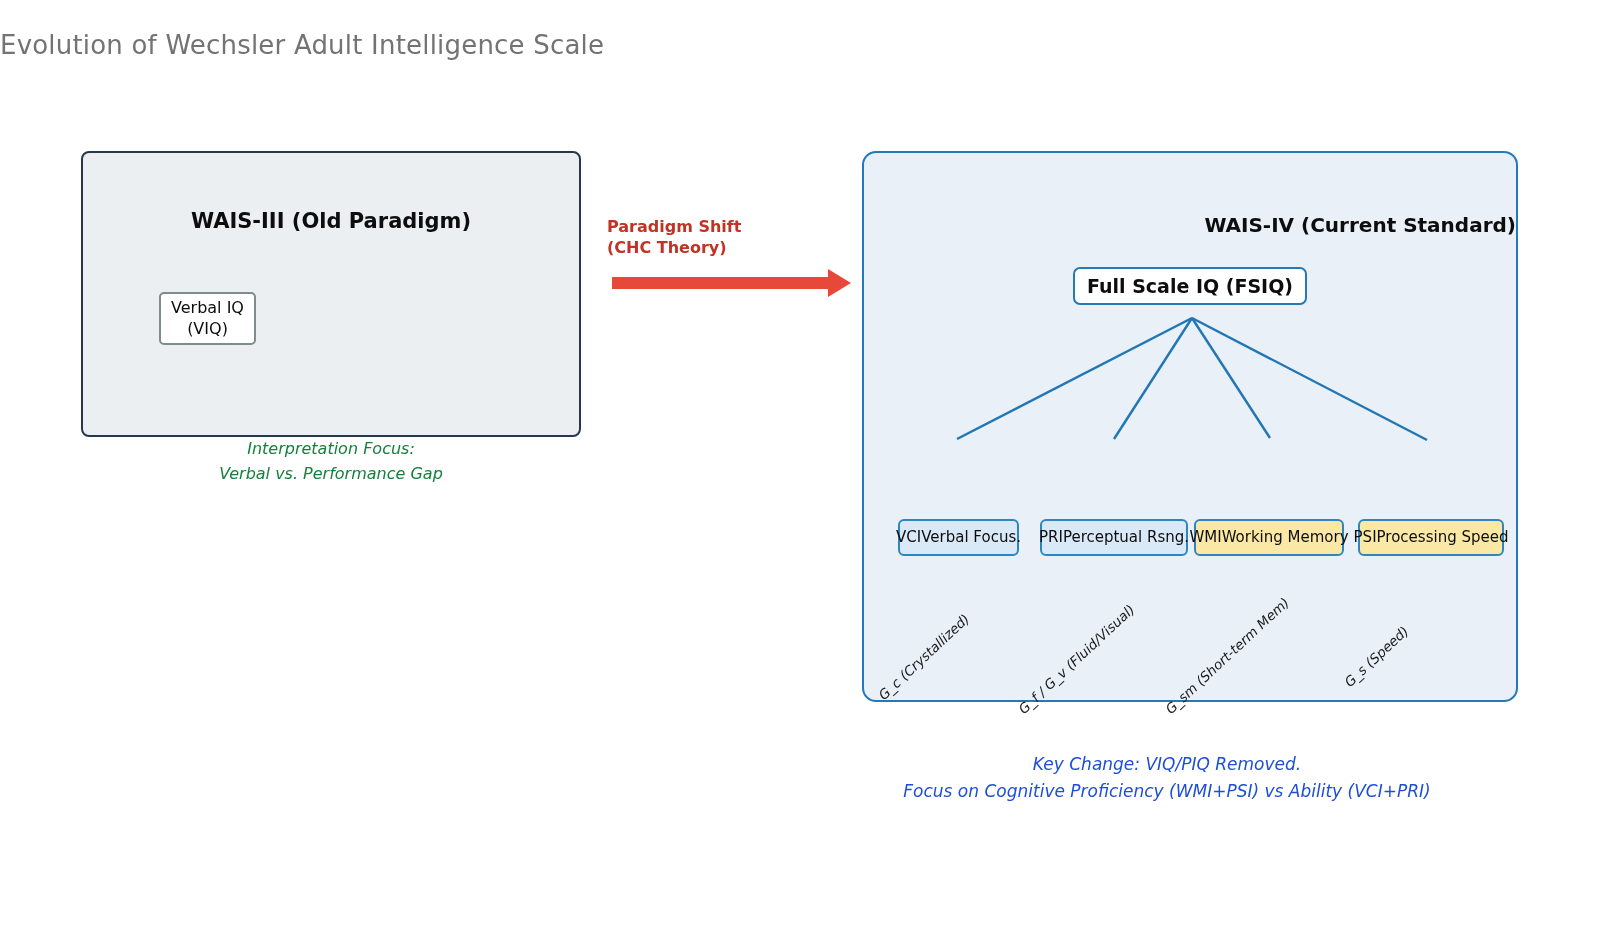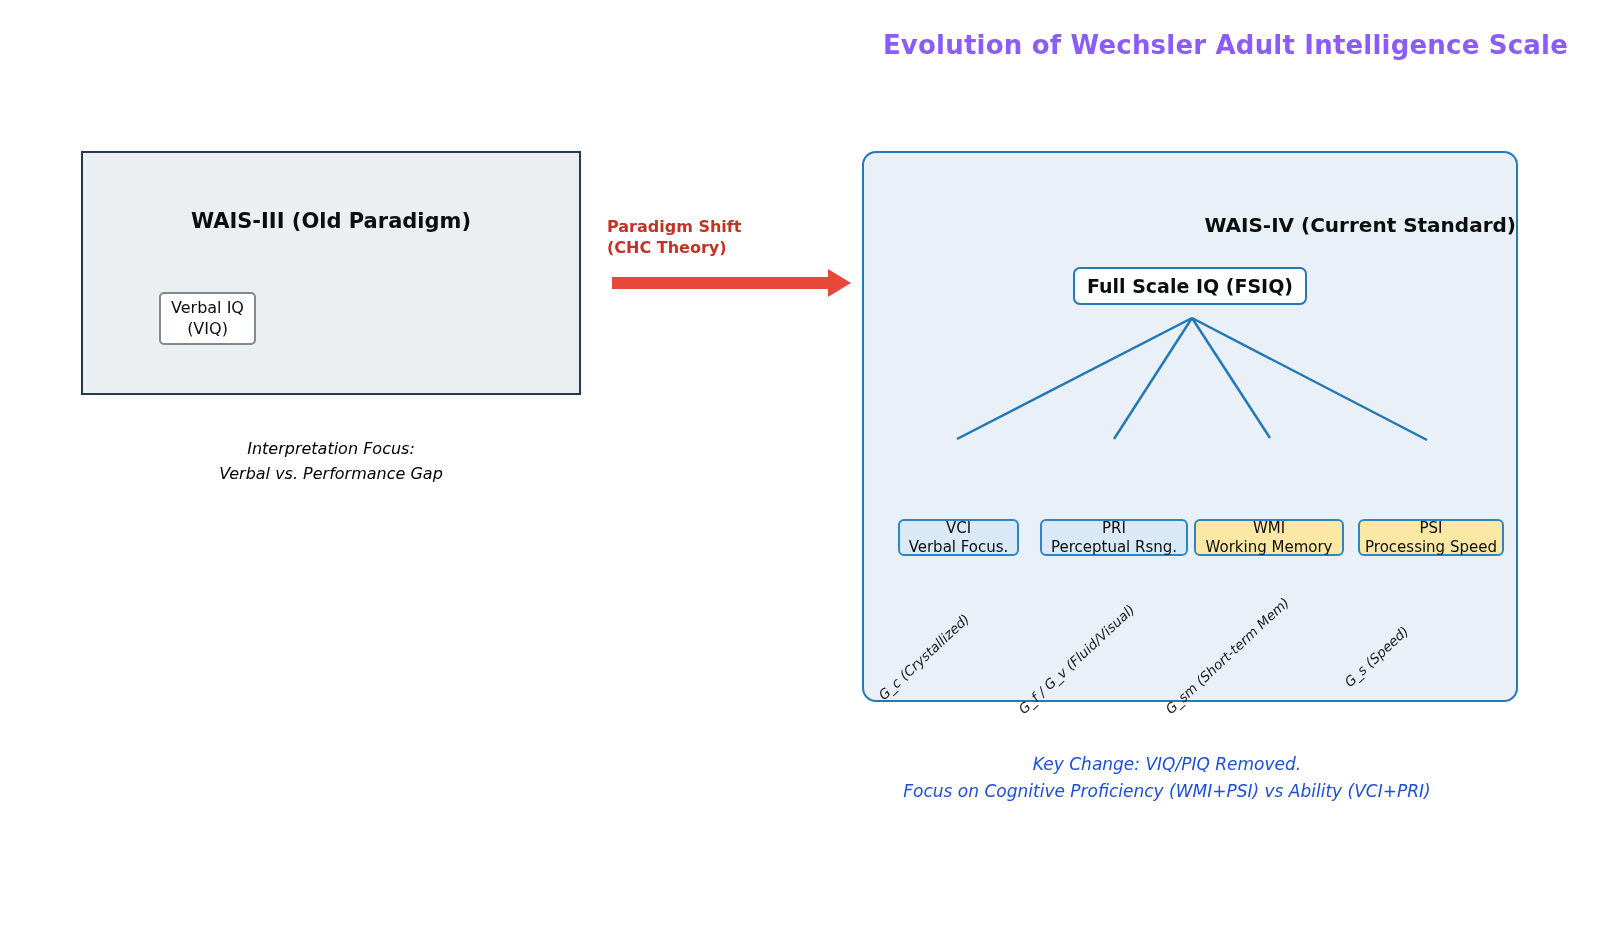--- a/index.html
+++ b/index.html
@@ -2,43 +2,43 @@
 <html><head>
 <meta charset="utf-8">
 <style>
   html,body{margin:0;padding:0;background:#ffffff;}
   #canvas{
     position:relative;width:1600px;height:933px;background:#ffffff;
     font-family:"DejaVu Sans","Liberation Sans",sans-serif;color:#111;
     overflow:hidden;
   }
   .main-title{
-    position:absolute;left:0;top:30px;width:1568px;text-align:right;
-    font-size:26px;font-weight:bold;color:#8b5cf6;letter-spacing:.2px;
+    position:absolute;left:0;top:30px;width:1568px;text-align:left;
+    font-size:26px;font-weight:normal;color:#737373;letter-spacing:.2px;
   }
   
   .old-panel{
-    position:absolute;left:81px;top:151px;width:500px;height:244px;
-    box-sizing:border-box;background:#eceff1;border:2px solid #27374f;border-radius:0;
+    position:absolute;left:81px;top:151px;width:500px;height:286px;
+    box-sizing:border-box;background:#eceff1;border:2px solid #27374f;border-radius:8px;
   }
   .old-title{
     position:absolute;left:0;top:56px;width:100%;text-align:center;
     font-size:21px;font-weight:bold;color:#0d0d0d;
   }
   .iq-box{
     position:absolute;box-sizing:border-box;background:#ffffff;
     border:2px solid #7f8c8d;border-radius:5px;
     display:flex;flex-direction:column;align-items:center;justify-content:center;
     font-size:16px;line-height:1.3;color:#0d0d0d;text-align:center;
   }
   .viq{left:76px;top:139px;width:97px;height:53px;}
   .piq{left:297px;top:139px;width:157px;height:53px;}
   .old-caption{
     position:absolute;left:81px;top:437px;width:500px;text-align:center;
-    font-style:italic;font-size:16px;color:#000000;line-height:1.55;
+    font-style:italic;font-size:16px;color:#15803d;line-height:1.55;
   }
   
   .arrow-label{
     position:absolute;left:607px;top:217px;width:200px;text-align:left;
     font-size:16px;font-weight:bold;color:#c13325;line-height:1.3;
   }
   .arrow-shaft{position:absolute;left:612px;top:277px;width:216px;height:12px;background:#e8483a;}
   .arrow-head{
     position:absolute;left:828px;top:269px;width:0;height:0;
     border-top:14px solid transparent;border-bottom:14px solid transparent;
@@ -56,21 +56,21 @@
   .fsiq-box{
     position:absolute;left:209px;top:114px;width:234px;height:38px;box-sizing:border-box;
     background:#ffffff;border:2px solid #2479b8;border-radius:7px;
     display:flex;align-items:center;justify-content:center;
     font-size:19px;font-weight:bold;color:#0d0d0d;text-align:center;
   }
   .fan-svg{position:absolute;left:0;top:0;width:652px;height:547px;}
   .idx-box{
     position:absolute;top:366px;height:37px;box-sizing:border-box;
     border:2px solid #2e86c1;border-radius:6px;
-    display:flex;flex-direction:column;align-items:center;justify-content:center;
+    display:flex;align-items:center;justify-content:center;
     font-size:15px;line-height:1.25;color:#0d0d0d;text-align:center;white-space:nowrap;
   }
   .idx-ability{background:#d9e9f8;}
   .idx-proficiency{background:#fae8a4;}
   .idx-0{left:34px;width:121px;}
   .idx-1{left:176px;width:148px;}
   .idx-2{left:330px;width:150px;}
   .idx-3{left:494px;width:146px;}
   .chc-label{
     position:absolute;font-size:13.5px;font-style:italic;color:#1a1a1a;

